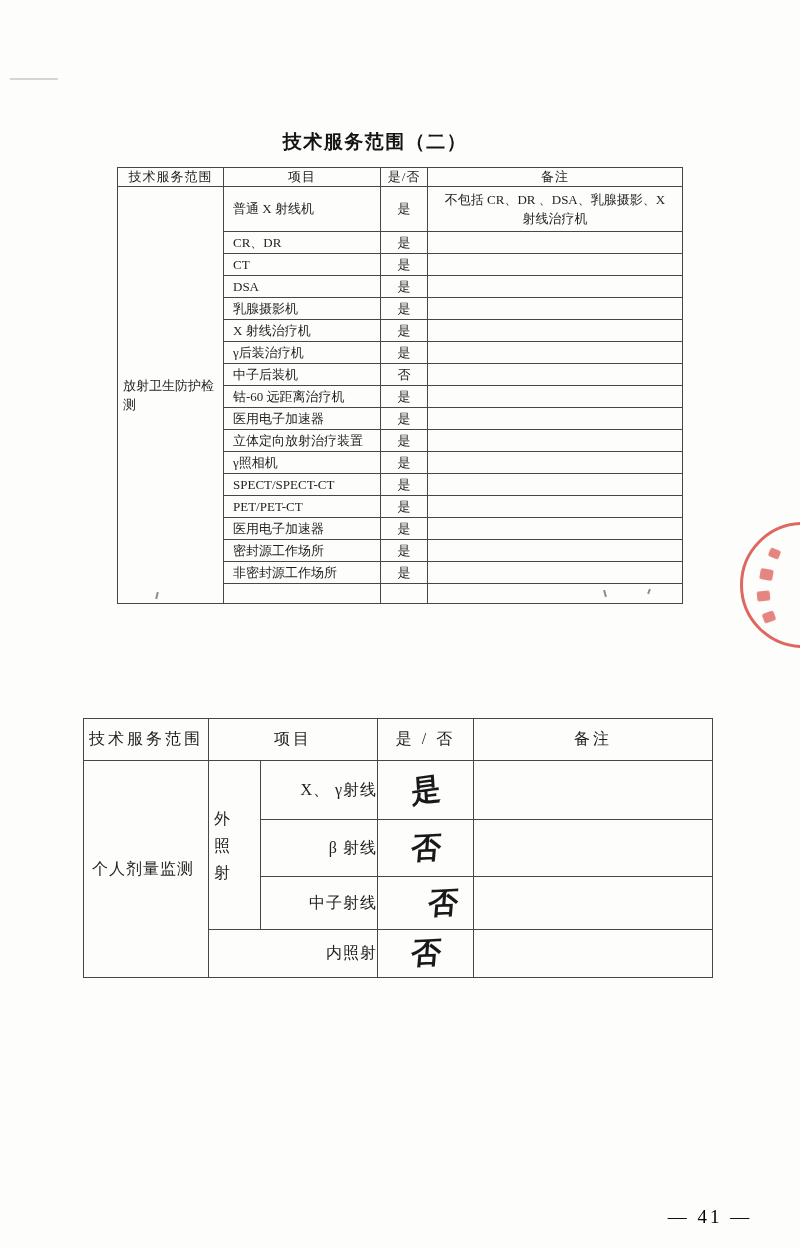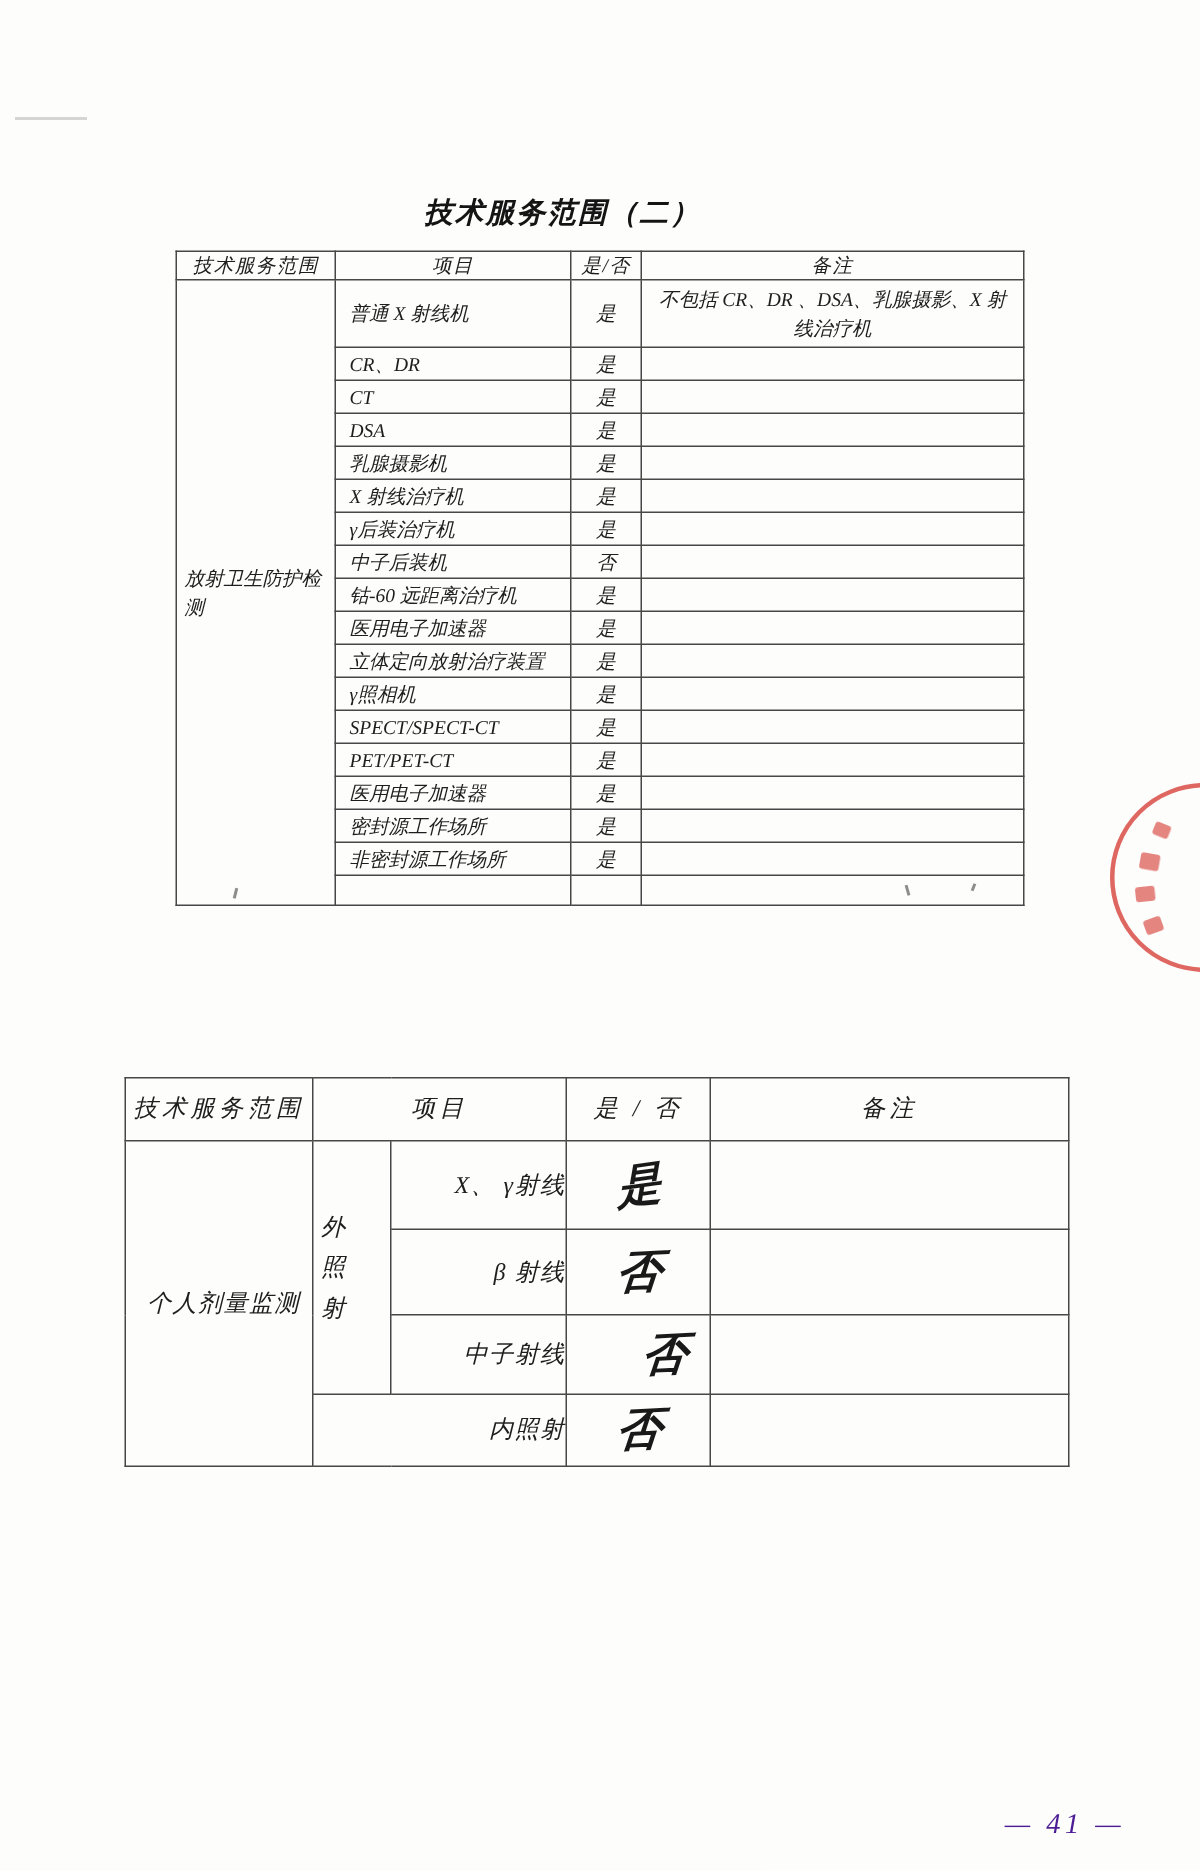--- a/index.html
+++ b/index.html
@@ -1,20 +1,19 @@
 <!DOCTYPE html>
 <html lang="zh"><head>
 <meta charset="utf-8">
 <style>
   html,body { margin:0; padding:0; background:#ffffff; }
   .page {
     position:relative; width:800px; height:1247px; overflow:hidden;
     background:#fdfdfc; color:#1e1e1e;
     font-family:"Liberation Serif","DejaVu Serif",serif;
-    font-style:italic;
   }
 
   
   .title { position:absolute; margin:0; text-align:center; color:#141414;
            font-family:"Liberation Sans","DejaVu Sans",sans-serif; font-weight:700; }
   .title-2 { left:95px;  top:129px; width:560px; font-size:19px; letter-spacing:1.5px; }
   .title-3 { left:100px; top:663px; width:560px; font-size:23px; letter-spacing:2.5px; font-weight:600; }
 
   
   table.tbl { position:absolute; border-collapse:collapse; table-layout:fixed;
@@ -29,21 +28,21 @@
   .tbl2 td.item { text-align:left; padding:0 2px 0 9px; }
   .tbl2 td.yn   { text-align:center; }
   .tbl2 td.remark { text-align:center; padding:1px 10px; line-height:19px; }
   .tbl2 tbody td { height:19px; }
   .tbl2 tbody tr.first td { height:42px; }
   .tbl2 tbody tr.last  td { height:17px; }
 
   
   .tbl3 { left:83px; top:718px; width:629px; font-size:16px; }
   .tbl3 th { height:41px; text-align:center; letter-spacing:3px; }
-  .tbl3 td.cat  { text-align:right; padding:0 8px; letter-spacing:1px; }
+  .tbl3 td.cat  { text-align:left; padding:0 8px; letter-spacing:1px; }
   .tbl3 td.ext  { text-align:left; padding:2px 5px; line-height:27px; letter-spacing:4px;margin-left:12px; }
   .tbl3 td.item { text-align:right; letter-spacing:1px;margin-top:32px; }
   .tbl3 td.hand { text-align:center; }
   .tbl3 tr.r1 td { height:58px; }
   .tbl3 tr.r2 td { height:56px; }
   .tbl3 tr.r3 td { height:52px;padding-left:34px; }
   .tbl3 tr.r4 td { height:47px; }
   .hand-mark { display:inline-block; font-size:30px; color:#191919; font-weight:600;
                transform:rotate(-8deg) skewX(-4deg); }
   .r2 .hand-mark, .r3 .hand-mark, .r4 .hand-mark { transform:rotate(-3deg) skewX(-8deg); }
@@ -54,21 +53,21 @@
            box-sizing:border-box; }
   .stamp-glyph { position:absolute; background:rgba(214,60,52,.62);
                  border-radius:2px; filter:blur(.5px); }
   .sg1 { left:26px; top:24px; width:11px; height:9px;  transform:rotate(22deg); }
   .sg2 { left:17px; top:44px; width:13px; height:11px; transform:rotate(10deg); }
   .sg3 { left:14px; top:66px; width:13px; height:10px; transform:rotate(-6deg); }
   .sg4 { left:20px; top:87px; width:12px; height:10px; transform:rotate(-20deg); }
 
   
   .pageno { position:absolute; left:645px; top:1206px; width:130px; text-align:center;
-            font-size:19px; letter-spacing:3px; color:#4c1d95; }
+            font-size:19px; letter-spacing:3px; color:#000000; }
 
   
   .artifact-line { position:absolute; left:10px; top:78px; width:48px; height:2px;
                    background:#c7c7c7; opacity:.75; }
   .speck { position:absolute; background:#8d8d8d; width:2px; }
   .sp1 { left:156px; top:592px; height:7px; transform:rotate(14deg); }
   .sp2 { left:604px; top:590px; height:7px; transform:rotate(-16deg); }
   .sp3 { left:648px; top:589px; height:5px; transform:rotate(22deg); }
 </style>
 </head>

